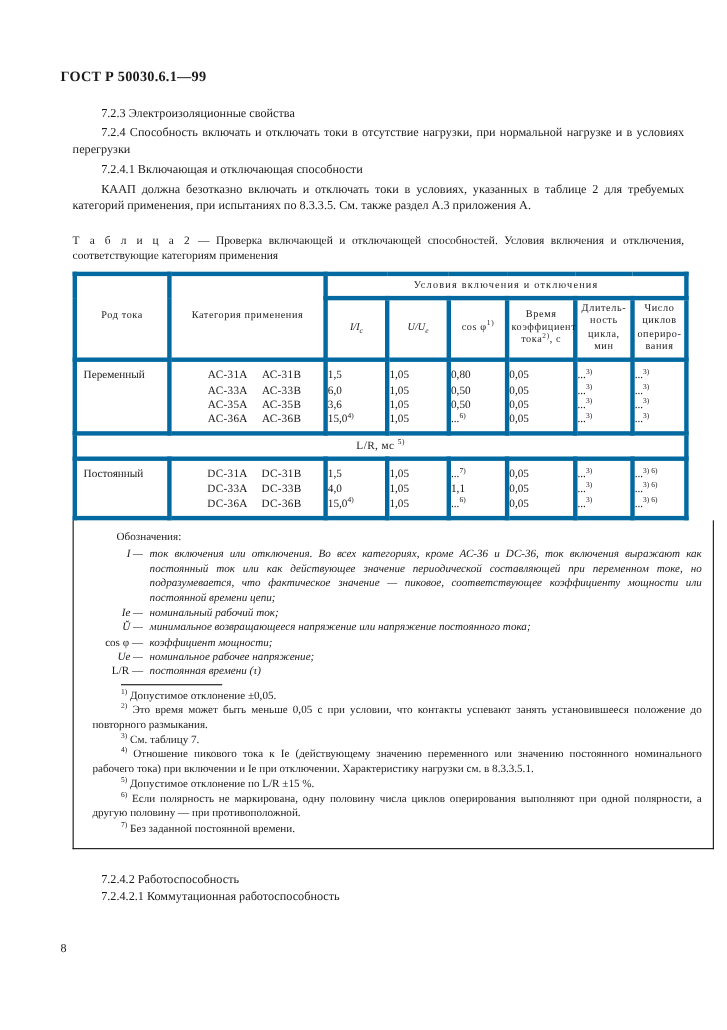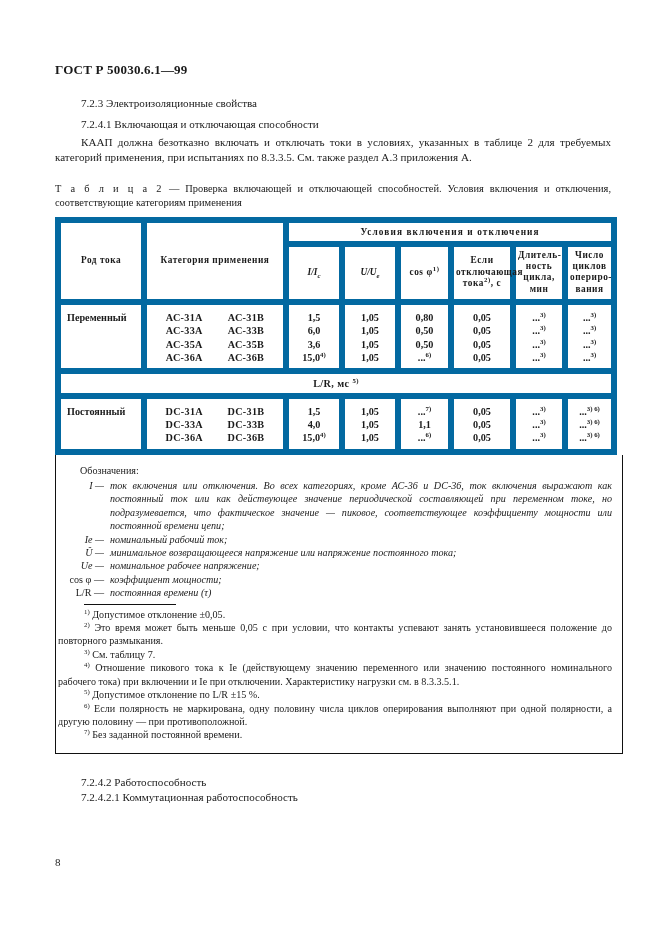--- a/index.html
+++ b/index.html
@@ -26,21 +26,21 @@
     position: absolute;
     left: 55px;
     top: 62px;
     font-family: "Liberation Serif", "DejaVu Serif", serif;
     font-weight: bold;
     font-size: 13px;
     letter-spacing: 0.2px;
   }
   .content {
     position: absolute;
-    left: 55px;
+    left: 66px;
     top: 96px;
     width: 556px;
   }
   p.body-par {
     margin: 0 0 0 0;
     font-size: 11.1px;
     line-height: 15.1px;
     text-align: justify;
     text-indent: 26px;
     hyphens: manual;
@@ -60,24 +60,24 @@
 
   
   table.gost {
     margin-top: 7px;
     border-collapse: collapse;
     width: 556px;
     table-layout: fixed;
     font-size: 10px;
   }
   table.gost td, table.gost th {
-    border: 6px solid #0369a1;
+    border: 4px solid #0369a1;
     padding: 0;
     vertical-align: top;
-    font-weight: bold;
+    font-weight: normal;
   }
   .hd {
     text-align: center;
     font-size: 9.3px;
     line-height: 11.4px;
     letter-spacing: 0.55px;
     padding: 3px 2px 4px 2px !important;
     vertical-align: middle !important;
   }
   .hd-group {
@@ -98,43 +98,43 @@
     white-space: nowrap;
   }
   .cell-cat {
     font-size: 10.2px;
     line-height: 13.2px;
     padding: 6px 0 4px 0 !important;
     text-align: center;
     letter-spacing: 0.3px;
   }
   .cell-cat .catline { display: block; }
-  .cell-cat .catline .c2 { display: inline-block; min-width: 62px; text-align: left;}
+  .cell-cat .catline .c2 { display: inline-block; min-width: 62px; text-align: center;}
   .cell-num {
     font-size: 10.2px;
     line-height: 13.2px;
     padding: 6px 0 4px 0 !important;
-    text-align: center;
+    text-align: left;
   }
   .cell-num span { display: block; }
   .lr-row td {
     text-align: center;
     font-size: 10.2px;
     padding: 4px 0 4px 0 !important;
     letter-spacing: 0.4px;
   }
   sup { font-size: 6.8px; vertical-align: super; line-height: 0; }
   sub { font-size: 6.8px; vertical-align: sub; line-height: 0; }
 
   
   .notes {
     border: 1px solid #111;
     border-top: none;
     width: 554px;
-    padding: 9px 10px 11px 2px;
+    padding: 9px 10px 11px 17px;
     box-sizing: content-box;
     font-size: 10.1px;
     line-height: 13.4px;
   }
   .notes-title {
     margin-left: 22px;
     margin-bottom: 2px;
   }
   .sym-row {
     display: flex;
@@ -184,20 +184,21 @@
 <body>
 
 <div class="page">
 
   <div class="header">ГОСТ Р 50030.6.1—99</div>
 
   <div class="content">
 
     <p class="body-par">7.2.3 Электроизоляционные свойства</p>
     <div class="par-gap"></div>
+    <p class="body-par">7.2.4 Способность включать и отключать токи в отсутствие нагрузки, при нормальной нагрузке и в условиях перегрузки</p>
     <div class="par-gap"></div>
     <p class="body-par">7.2.4.1 Включающая и отключающая способности</p>
     <div class="par-gap"></div>
     <p class="body-par">КААП должна безотказно включать и отключать токи в условиях, указанных в таблице 2 для требуемых категорий применения, при испытаниях по 8.3.3.5. См. также раздел А.3 приложения А.</p>
 
     <div class="table-caption">
       <span class="tkw">Т а б л и ц а  2</span><span> — </span><span>Проверка включающей и отключающей способностей. Условия включения и отключения, соответствующие категориям применения</span>
     </div>
 
     <table class="gost">
@@ -221,22 +222,22 @@
           <td class="hd hd-ital">
             <span>I</span>/<span>I</span><sub>c</sub>
           </td>
           <td class="hd hd-ital">
             <span>U</span>/<span>U</span><sub>e</sub>
           </td>
           <td class="hd">
             <span>cos φ</span><sup>1)</sup>
           </td>
           <td class="hd">
-            <span>Если</span><br>
-            <span>отключающая</span><br>
+            <span>Время</span><br>
+            <span>коэффициент</span><br>
             <span>тока</span><sup>2)</sup><span>, с</span>
           </td>
           <td class="hd">
             <span>Длитель-</span><br>
             <span>ность</span><br>
             <span>цикла,</span><br>
             <span>мин</span>
           </td>
           <td class="hd">
             <span>Число</span><br>
@@ -348,26 +349,26 @@
           </div>
           <div class="sym-row">
             <div class="sym-key">Iе —</div>
             <div class="sym-val">номинальный рабочий ток;</div>
           </div>
           <div class="sym-row">
             <div class="sym-key">Ŭ —</div>
             <div class="sym-val">минимальное возвращающееся напряжение или напряжение постоянного тока;</div>
           </div>
           <div class="sym-row">
+            <div class="sym-key noital">cos φ —</div>
+            <div class="sym-val">коэффициент мощности;</div>
+          </div>
+          <div class="sym-row">
             <div class="sym-key">Uе —</div>
             <div class="sym-val">номинальное рабочее напряжение;</div>
-          </div>
-          <div class="sym-row">
-            <div class="sym-key noital">cos φ —</div>
-            <div class="sym-val">коэффициент мощности;</div>
           </div>
           <div class="sym-row">
             <div class="sym-key noital">L/R —</div>
             <div class="sym-val">постоянная времени (τ)</div>
           </div>
         </div>
       <div class="rule"></div>
       <div id="footnotes-list">
           <p class="fnote"><sup>1)</sup> Допустимое отклонение  ±0,05.</p>
           <p class="fnote"><sup>2)</sup> Это время может быть меньше 0,05 с при условии, что контакты успевают занять установившееся положение до повторного размыкания.</p>

